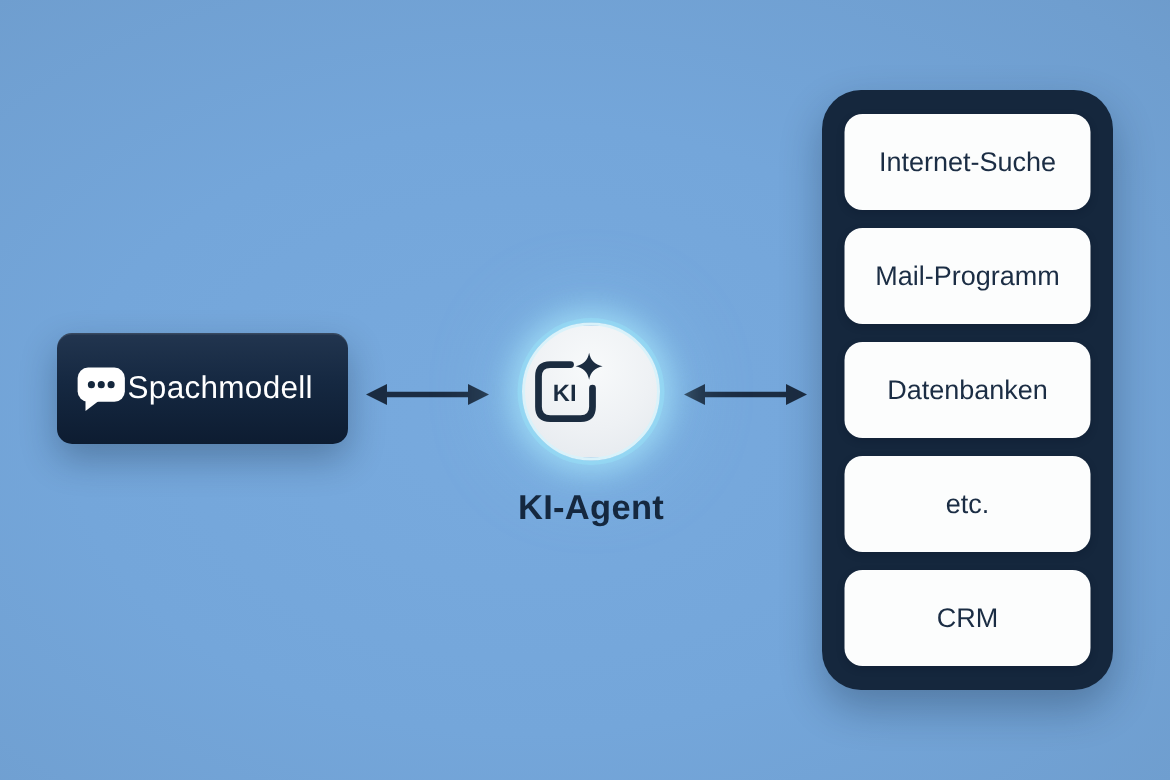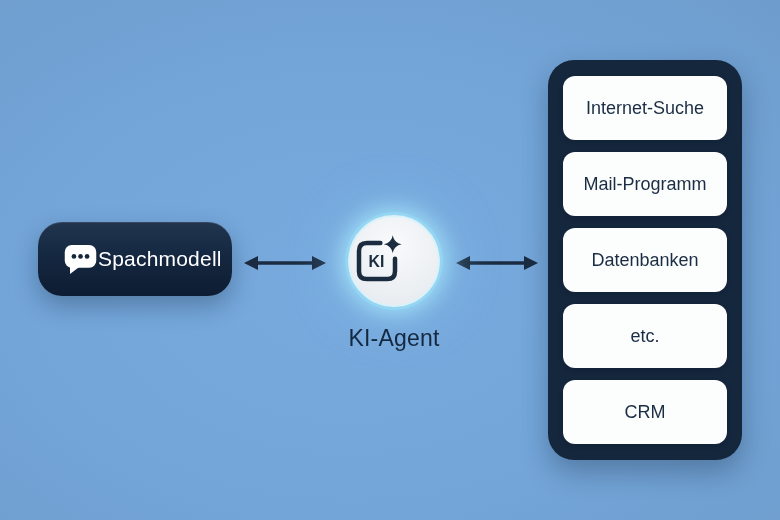--- a/index.html
+++ b/index.html
@@ -14,27 +14,27 @@
     background: radial-gradient(130% 130% at 45% 55%,
       #78aade 0%, #74a6da 30%, #6f9ecf 55%, #6892c0 80%, #6590bd 100%);
     overflow: hidden;
   }
 
   
   .left-node {
     position: absolute;
     left: 38px; top: 222px;
     width: 194px; height: 74px;
-    border-radius: 24px;
+    border-radius: 10px;
     background: linear-gradient(180deg, #22354f 0%, #152841 45%, #0d1c31 100%);
     box-shadow: 0 10px 24px rgba(10, 25, 45, 0.30),
                 inset 0 1px 0 rgba(255,255,255,0.10);
     display: flex;
     align-items: center;
-    padding-left: 25px;
+    padding-left: 12px;
     box-sizing: border-box;
   }
   .left-node .label {
     color: #ffffff;
     font-size: 21px;
     font-weight: 500;
     letter-spacing: 0.2px;
     white-space: nowrap;
   }
 
@@ -53,21 +53,21 @@
     align-items: center;
     justify-content: flex-start;
     box-sizing: border-box;
   }
   .agent-label {
     position: absolute;
     left: 304px; top: 325px;
     width: 180px;
     text-align: center;
     font-size: 23px;
-    font-weight: 400;
+    font-weight: 700;
     color: #15283f;
     letter-spacing: 0.2px;
   }
 
   
   .arrows {
     position: absolute;
     left: 0; top: 0;
     width: 780px; height: 520px;
     pointer-events: none;

